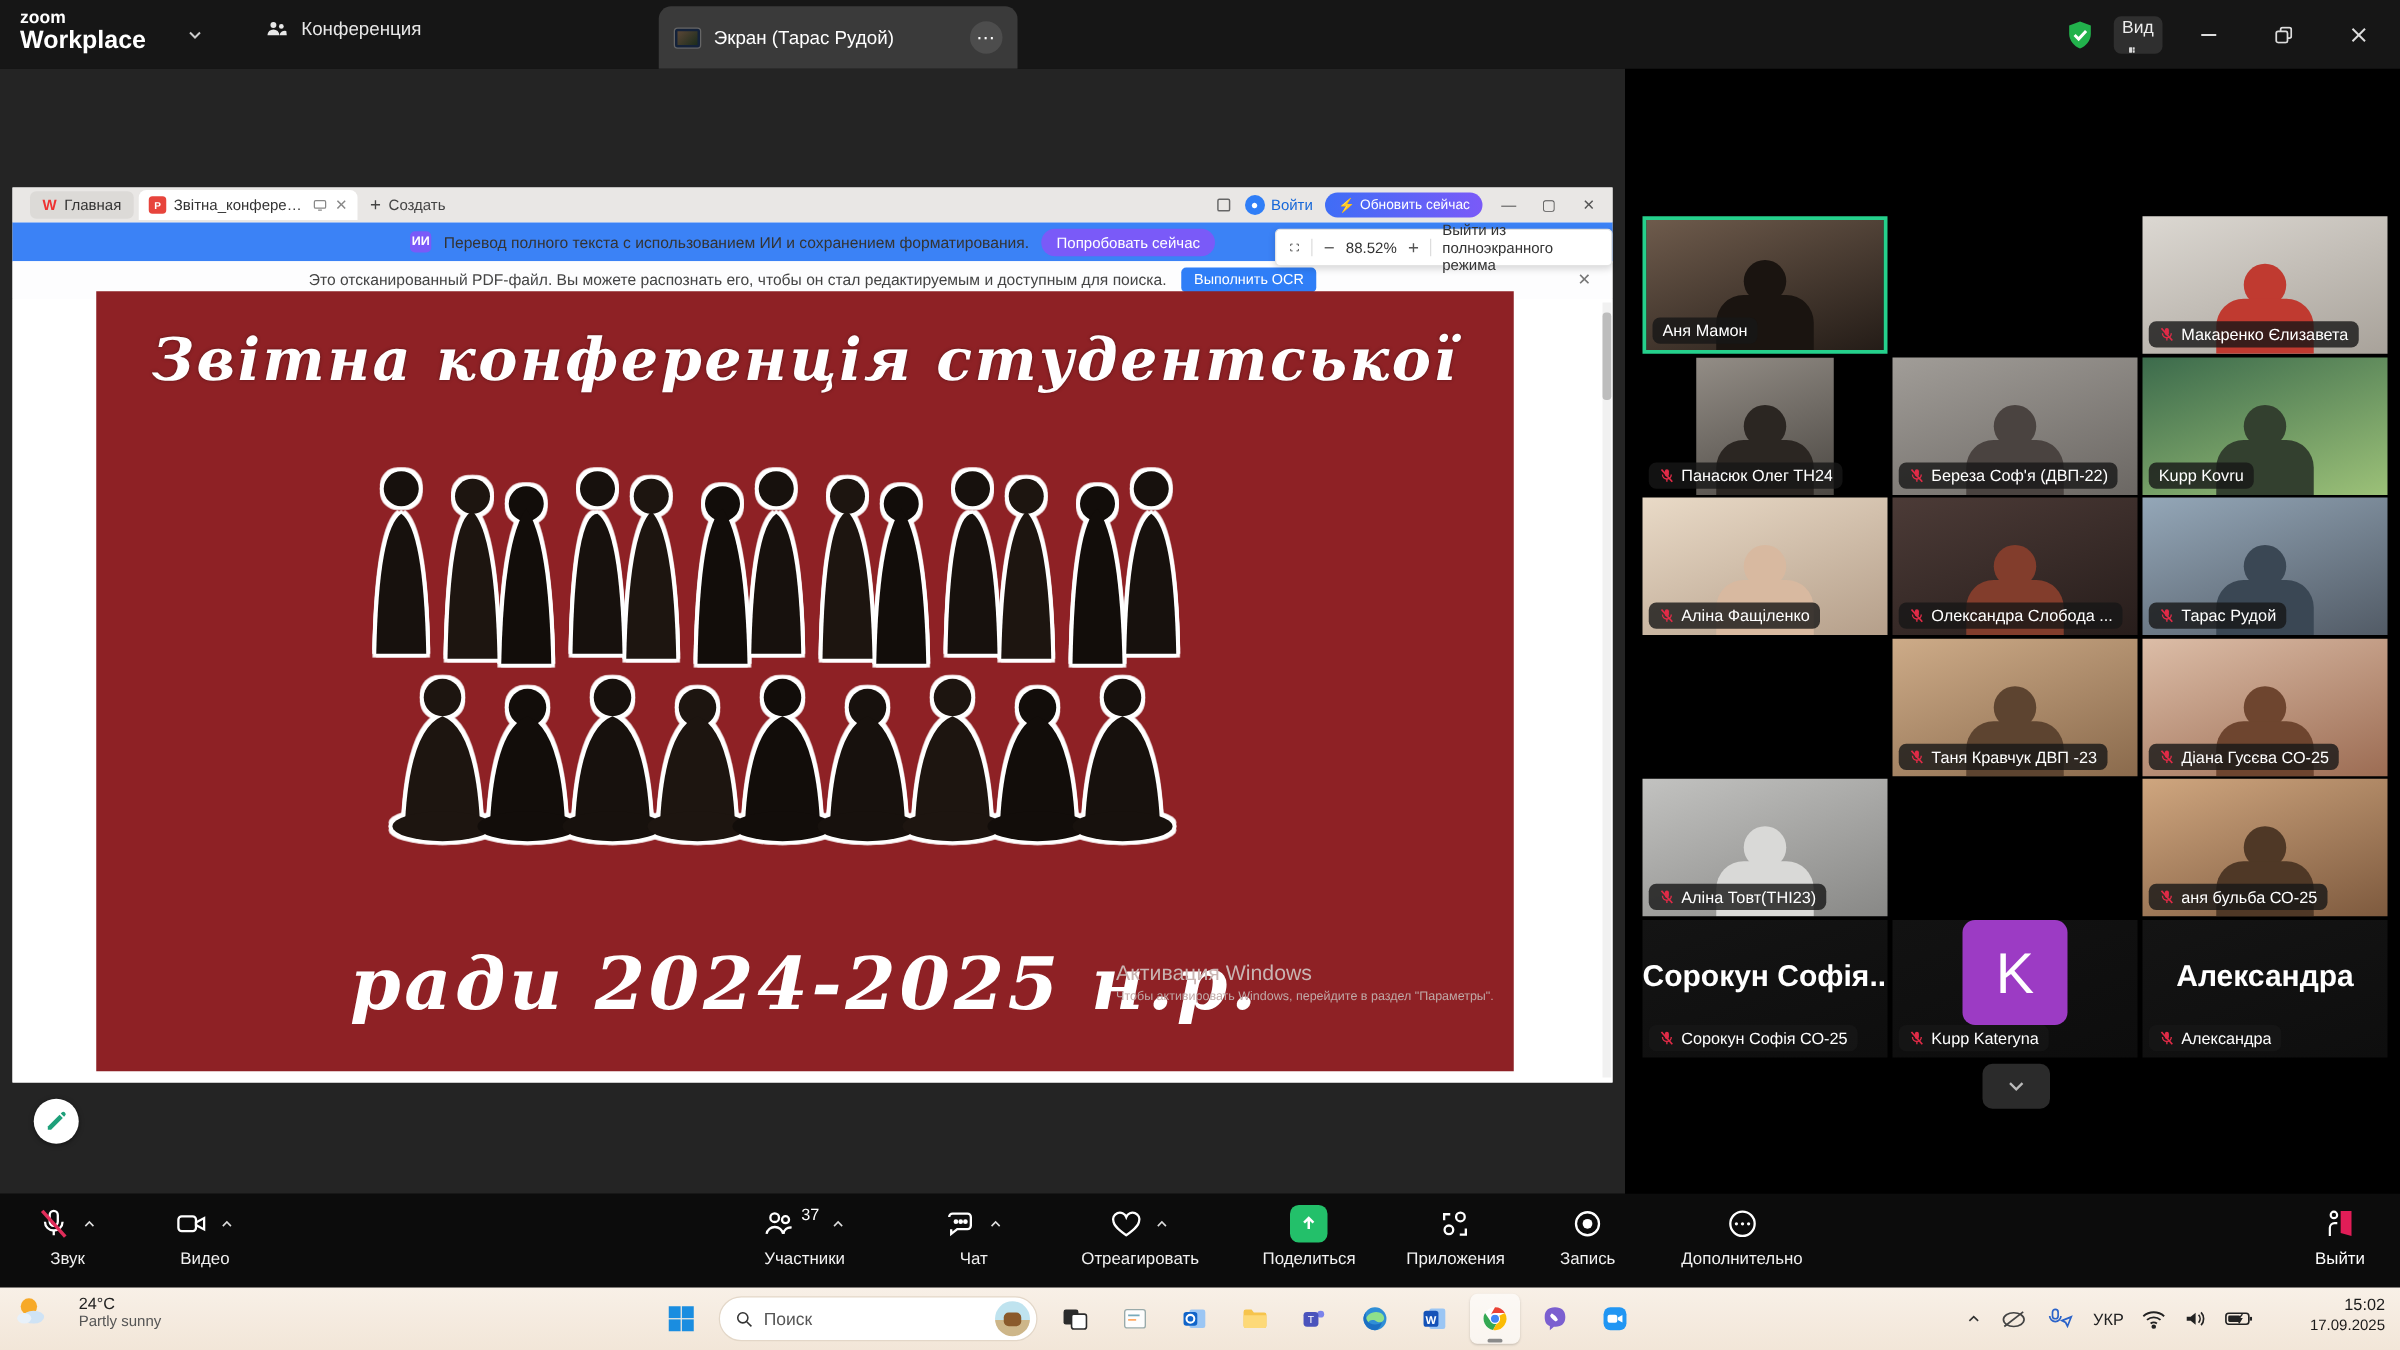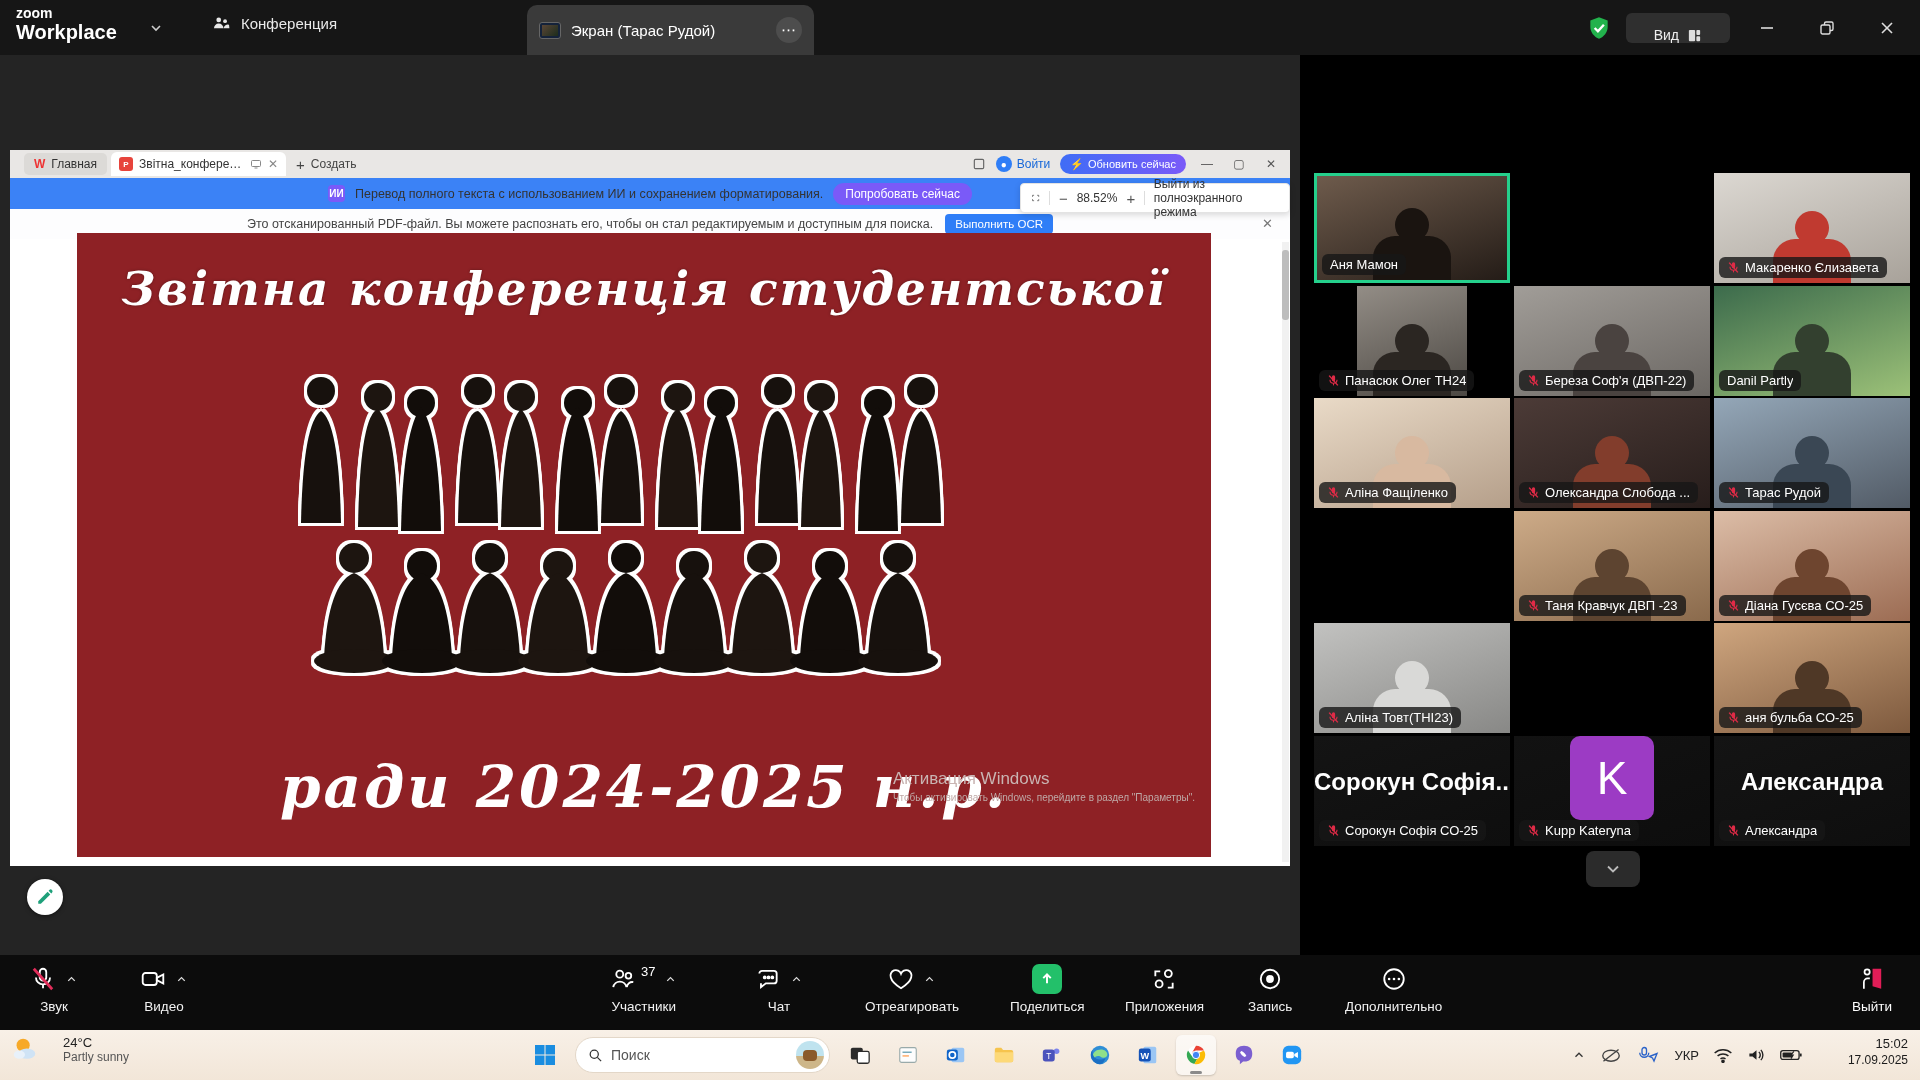--- a/index.html
+++ b/index.html
@@ -16,22 +16,22 @@
   .brand-chev{left:148px;top:20px;}
   .ztab{display:flex;align-items:center;gap:10px;color:#e8e8e8;font-size:15px;}
   #ztab-conf{left:212px;top:14px;}
   #ztab-screen{left:527px;top:5px;width:287px;height:50px;background:#3a3a3a;
     border-radius:10px 10px 0 0;display:flex;align-items:center;gap:10px;padding:0 12px;box-sizing:border-box;}
   .thumb{width:20px;height:15px;background:#14223a;border:1px solid #666;border-radius:3px;position:relative;}
   .thumb:after{content:"";position:absolute;inset:2px;background:linear-gradient(135deg,#5a4636,#1c2c1c);}
   .tab-ellipsis{margin-left:auto;width:26px;height:26px;border-radius:50%;background:#4d4d4d;color:#fff;
     display:flex;align-items:center;justify-content:center;font-size:15px;letter-spacing:1px;}
   #topbar-right{right:0;top:0;height:55px;display:flex;align-items:center;gap:14px;padding-right:10px;position:absolute;}
-  .view-pill{height:30px;background:#2f2f2f;border-radius:6px;display:flex;align-items:flex-end;gap:8px;
-    padding:0 28px;color:#eee;font-size:14px;}
+  .view-pill{height:30px;background:#2f2f2f;border-radius:6px;display:flex;align-items:flex-start;gap:8px;
+    padding:0 7px;color:#eee;font-size:14px;flex-direction:column;}
   .win-btn{width:46px;height:55px;display:flex;align-items:center;justify-content:center;}
 
   
   #share-region{left:0;top:55px;width:1300px;height:900px;background:#242424;}
   #wps{left:10px;top:95px;width:1280px;height:716px;background:#fff;}
   #wps-tabbar{left:0;top:0;width:1280px;height:28px;background:#e9e7e5;display:flex;align-items:center;
     font-size:12px;color:#333;}
   .wps-home{margin-left:14px;height:22px;background:#dcdad7;border-radius:5px;display:flex;align-items:center;
     gap:6px;padding:0 10px;}
   .wps-doc{margin-left:4px;height:24px;background:#fff;border-radius:6px 6px 0 0;display:flex;align-items:center;
@@ -388,21 +388,21 @@
         </span>
         <span>Береза Соф'я (ДВП-22)</span>
       </div>
     </div>
     <div class="ptile" style="left: 400px; top: 112.5px; background: linear-gradient(160deg, rgb(60, 107, 76), rgb(156, 193, 120));">
       <div class="sil" style="bottom: 0px;">
         <div class="head" style="background:#33402f"></div>
         <div class="bod" style="background:#33402f"></div>
       </div>
       <div class="plabel">
-        <span>Danil Partly</span>
+        <span>Kupp Kovru</span>
       </div>
     </div>
     <div class="ptile" style="left: 0px; top: 225px; background: linear-gradient(160deg, rgb(233, 218, 199), rgb(181, 159, 138));">
       <div class="sil" style="bottom: 0px;">
         <div class="head" style="background:#d8b9a0"></div>
         <div class="bod" style="background:#d8b9a0"></div>
       </div>
       <div class="plabel">
         <span style="display:flex">
           <svg width="13" height="13" viewBox="0 0 24 24" fill="none" stroke="#e02b47" stroke-width="2">

